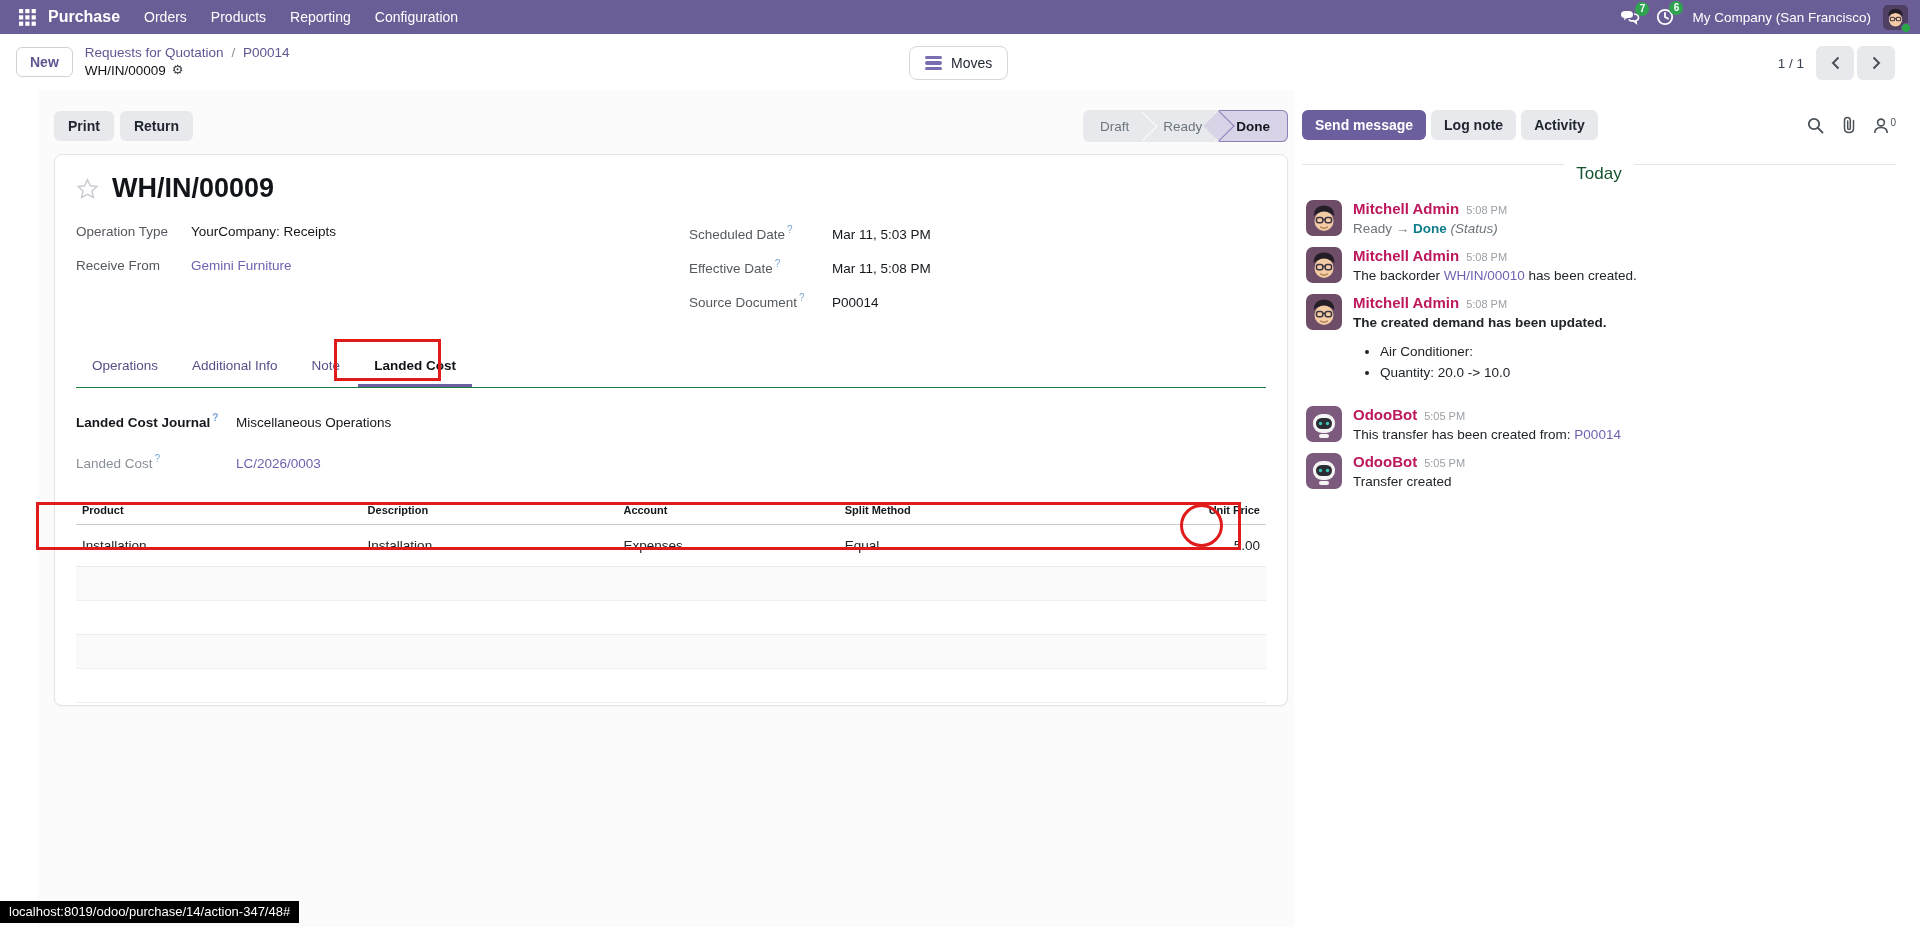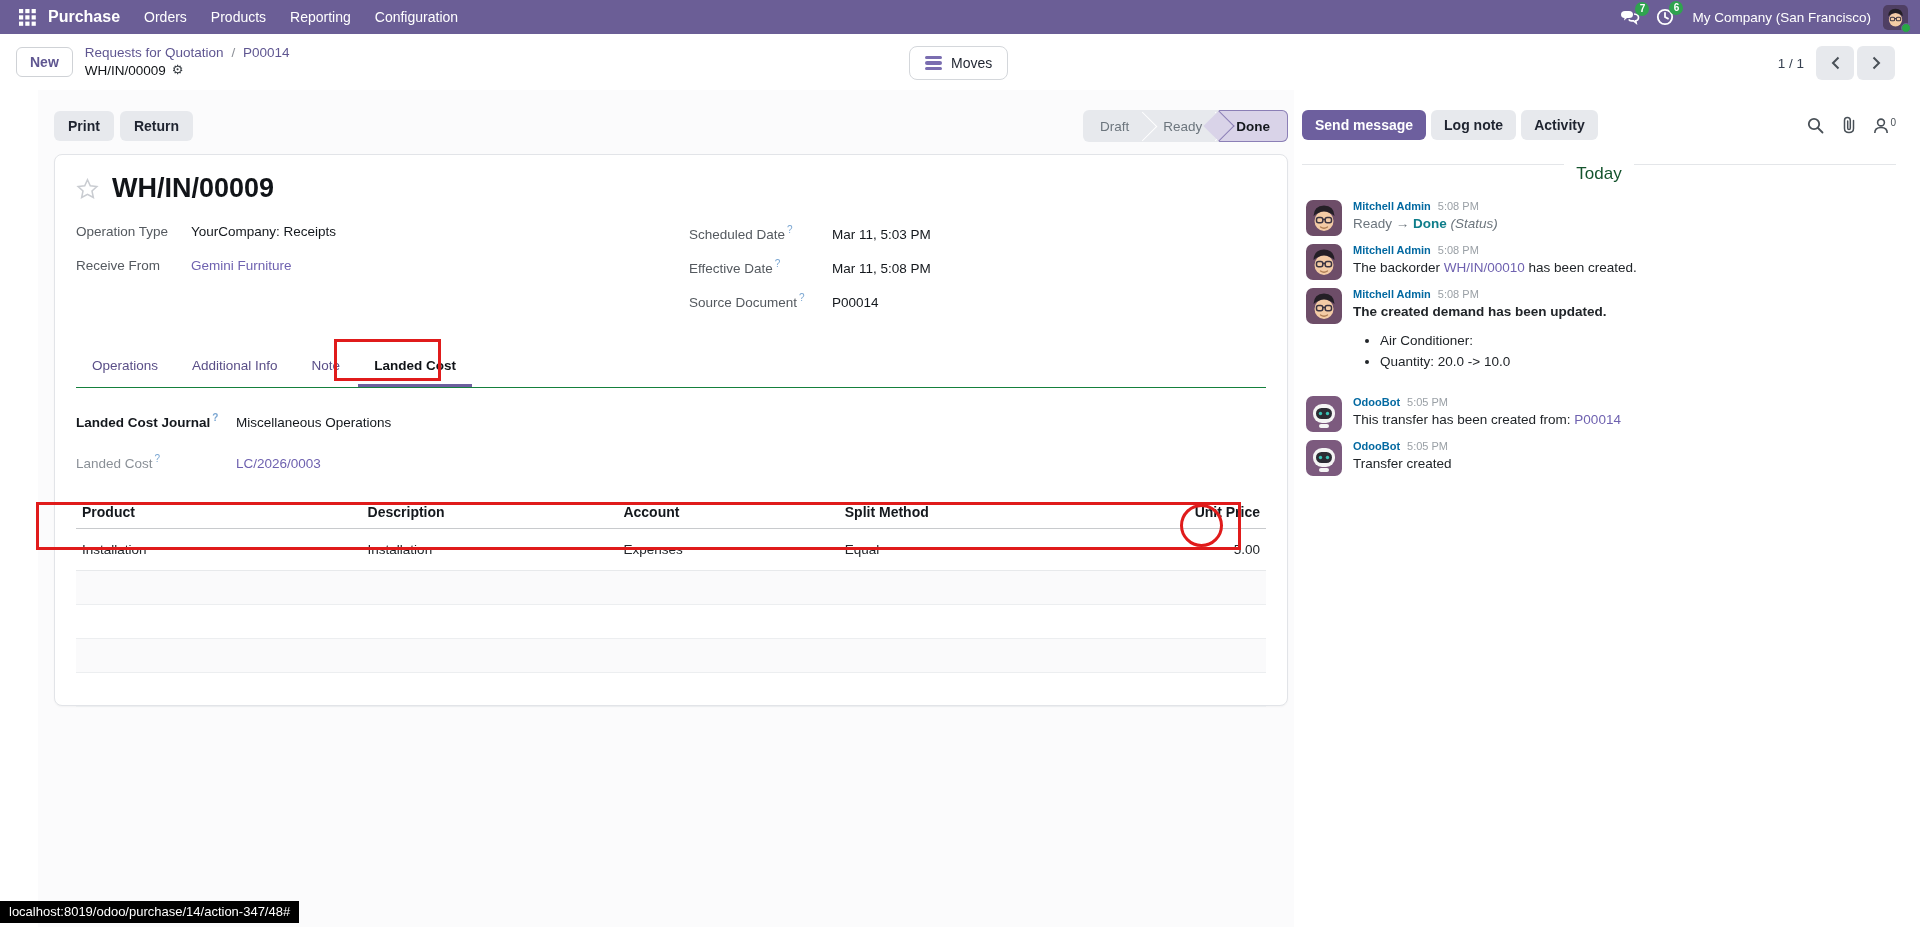--- a/index.html
+++ b/index.html
@@ -67,40 +67,40 @@
   .tab { padding:10px 16px 11px; font-size:13.5px; color:#5a4f88; cursor:pointer; }
   .tab.active { color:#111418; font-weight:bold; border-bottom:3px solid #6d5f9e; }
 
   .tabpane { padding-top:24px; }
   .lcrow { display:flex; align-items:baseline; min-height:30px; margin-bottom:11px; }
   .lclabel { width:160px; font-size:13.5px; flex-shrink:0; }
   .lclabel.strong { font-weight:bold; color:#14181d; }
   .lclabel.muted { color:#8a9097; }
 
   table.lines { width:100%; border-collapse:collapse; margin-top:13px; }
-  table.lines th { text-align:left; font-size:14px; color:#14181d; padding:8px 6px; border-bottom:1px solid #c8cacd; }
+  table.lines th { text-align:left; font-size:11px; color:#14181d; padding:8px 6px; border-bottom:1px solid #c8cacd; }
   table.lines th.num, table.lines td.num { text-align:right; }
   table.lines td { font-size:13.5px; color:#212529; padding:13px 6px; border-bottom:1px solid #e7e9eb; }
   .stripe-rows .stripe { height:34px; border-bottom:1px solid #eceef0; }
   .stripe-rows .stripe.odd { background:#fafafb; }
 
   
   .chatter { flex:1; background:#fff; padding:0 24px 0 8px; }
   .chatter-topbar { margin-top:20px; display:flex; align-items:center; }
   .btn-send { background:#6d5f9e; color:#fff; font-weight:bold; padding:7px 13px; margin-right:5px; }
   .btn-chat { background:#e7e9ed; color:#1f2430; font-weight:bold; padding:7px 13px; margin-right:5px; }
   .chatter-icons { margin-left:auto; display:flex; align-items:center; gap:17px; color:#495057; }
   .ci { cursor:pointer; position:relative; display:flex; }
   .ci sup { font-size:10px; margin-left:1px; color:#495057; }
   .day-divider { display:flex; align-items:flex-start; margin:24px 0 16px; color:#14532d; font-size:17px; gap:12px; }
   .day-divider::before, .day-divider::after { content:''; flex:1; height:1px; background:#e4e6e9; }
   .msg { display:flex; gap:11px; margin:0 0 8px 4px; }
   .msg .avatar { width:36px; height:36px; flex-shrink:0; }
   .msg-head { display:flex; align-items:baseline; gap:7px; }
-  .msg-author { font-weight:bold; font-size:11px; color:#0369a1; }
+  .msg-author { font-weight:bold; font-size:15px; color:#be185d; }
   .msg-time { font-size:11px; color:#9aa0a6; }
   .msg-body { font-size:13.5px; color:#212529; margin-top:3px; line-height:1.4; }
   .t-muted { color:#6c757d; }
   .t-teal { color:#0e7d8a; font-weight:bold; }
   .t-ital { color:#6c757d; font-style:italic; }
   .t-link { color:#6f62b0; cursor:pointer; }
   .t-bold { font-weight:bold; }
   .msg-body ul { margin:10px 0 0 27px; }
   .msg-body li { margin:2px 0; }
   .msg.gap-before { margin-top:22px; }

